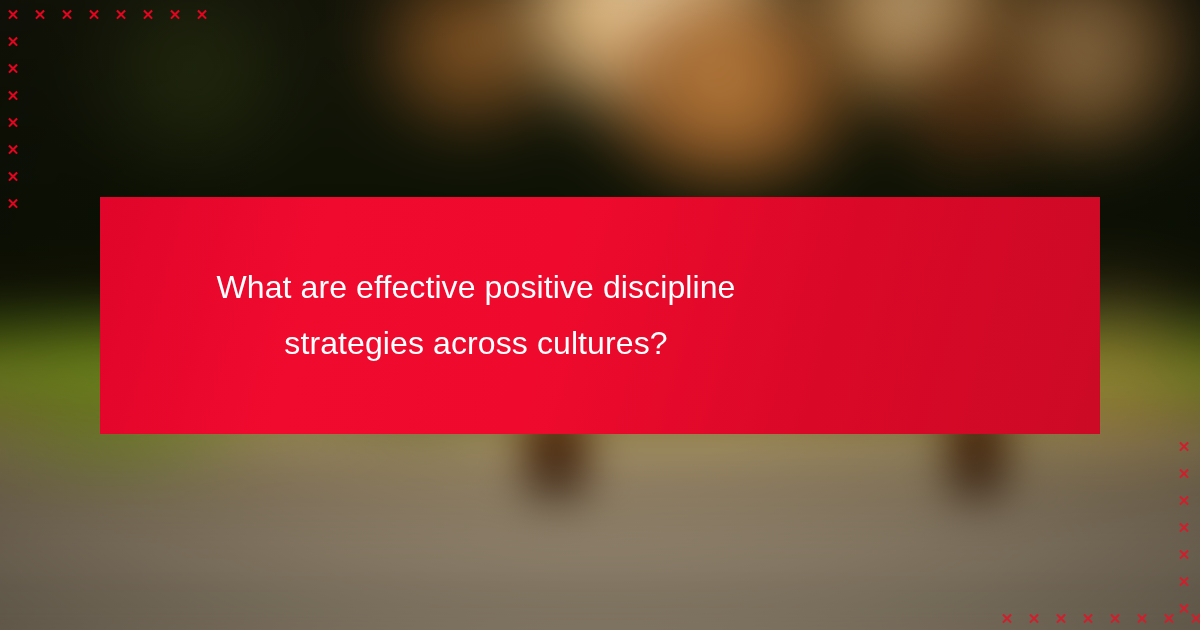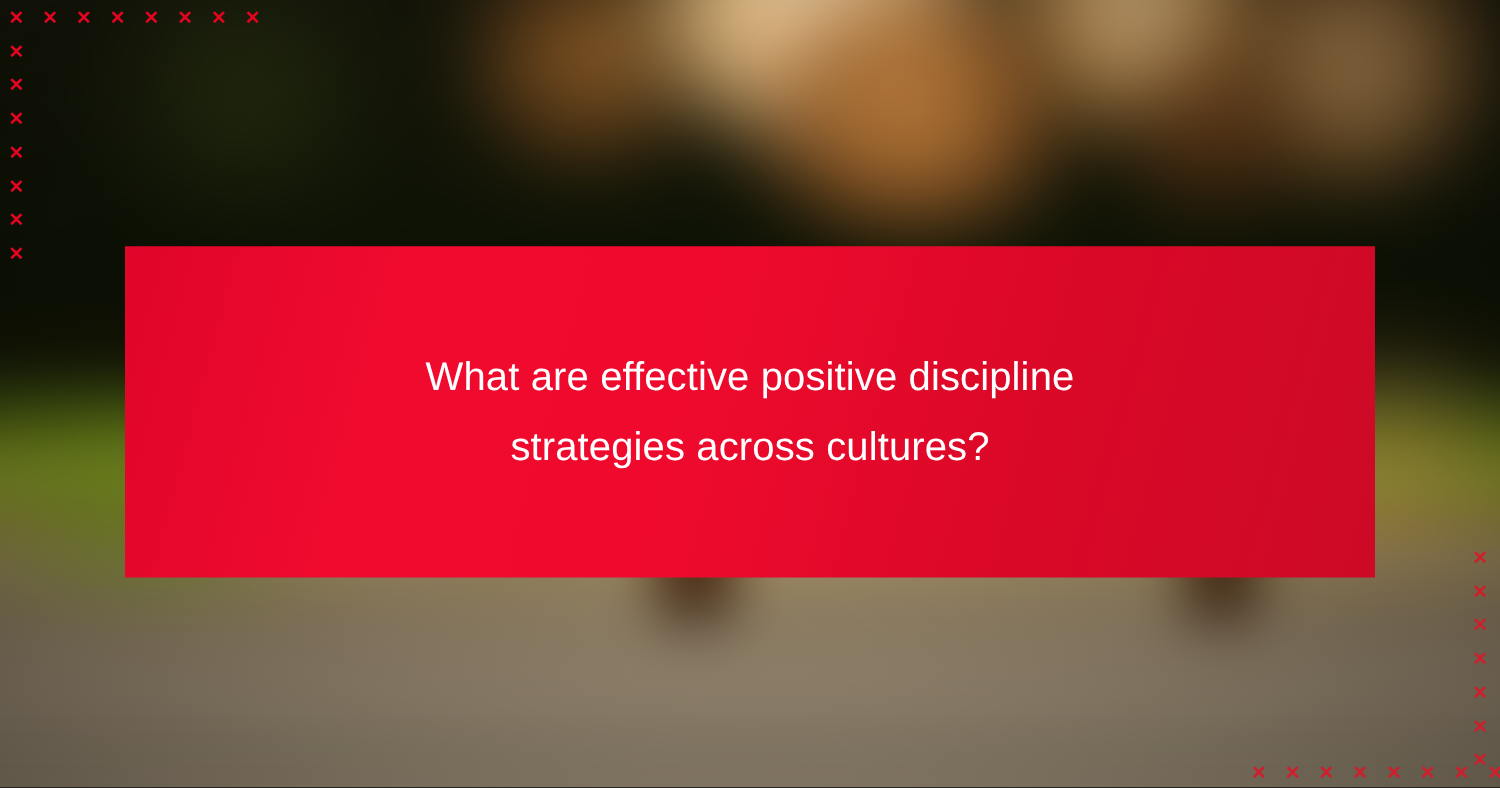--- a/index.html
+++ b/index.html
@@ -46,23 +46,23 @@
 
   
   .ground{position:absolute;left:-60px;right:-60px;top:520px;height:200px;
     background:linear-gradient(180deg,#8d7f6a00,#9a8c76 35%,#a1937d 100%);filter:blur(16px);opacity:.85;}
 
   .blurwrap{position:absolute;inset:0;filter:blur(16px) saturate(1.05);}
   .vignette{position:absolute;inset:0;background:radial-gradient(ellipse at 50% 40%, rgba(0,0,0,0) 35%, rgba(0,0,0,.45) 100%);}
 
   
   .banner{
-    position:absolute;left:100px;top:197px;width:1000px;height:265px;
+    position:absolute;left:100px;top:197px;width:1000px;height:237px;
     background:linear-gradient(105deg,#e0052a 0%,#f00a2e 22%,#ef0a2d 45%,#da0827 72%,#cc0a26 100%);
-    display:flex;align-items:center;justify-content:center;
+    display:flex;align-items:center;justify-content:flex-start;
     box-sizing:border-box;padding:0 56px;
   }
   .banner-text{
     color:#ffffff;font-size:32px;line-height:1.72;
     text-align:center;font-weight:400;letter-spacing:.1px;
     font-family:"Liberation Sans", sans-serif;
     max-width:640px;
   }
 
   

